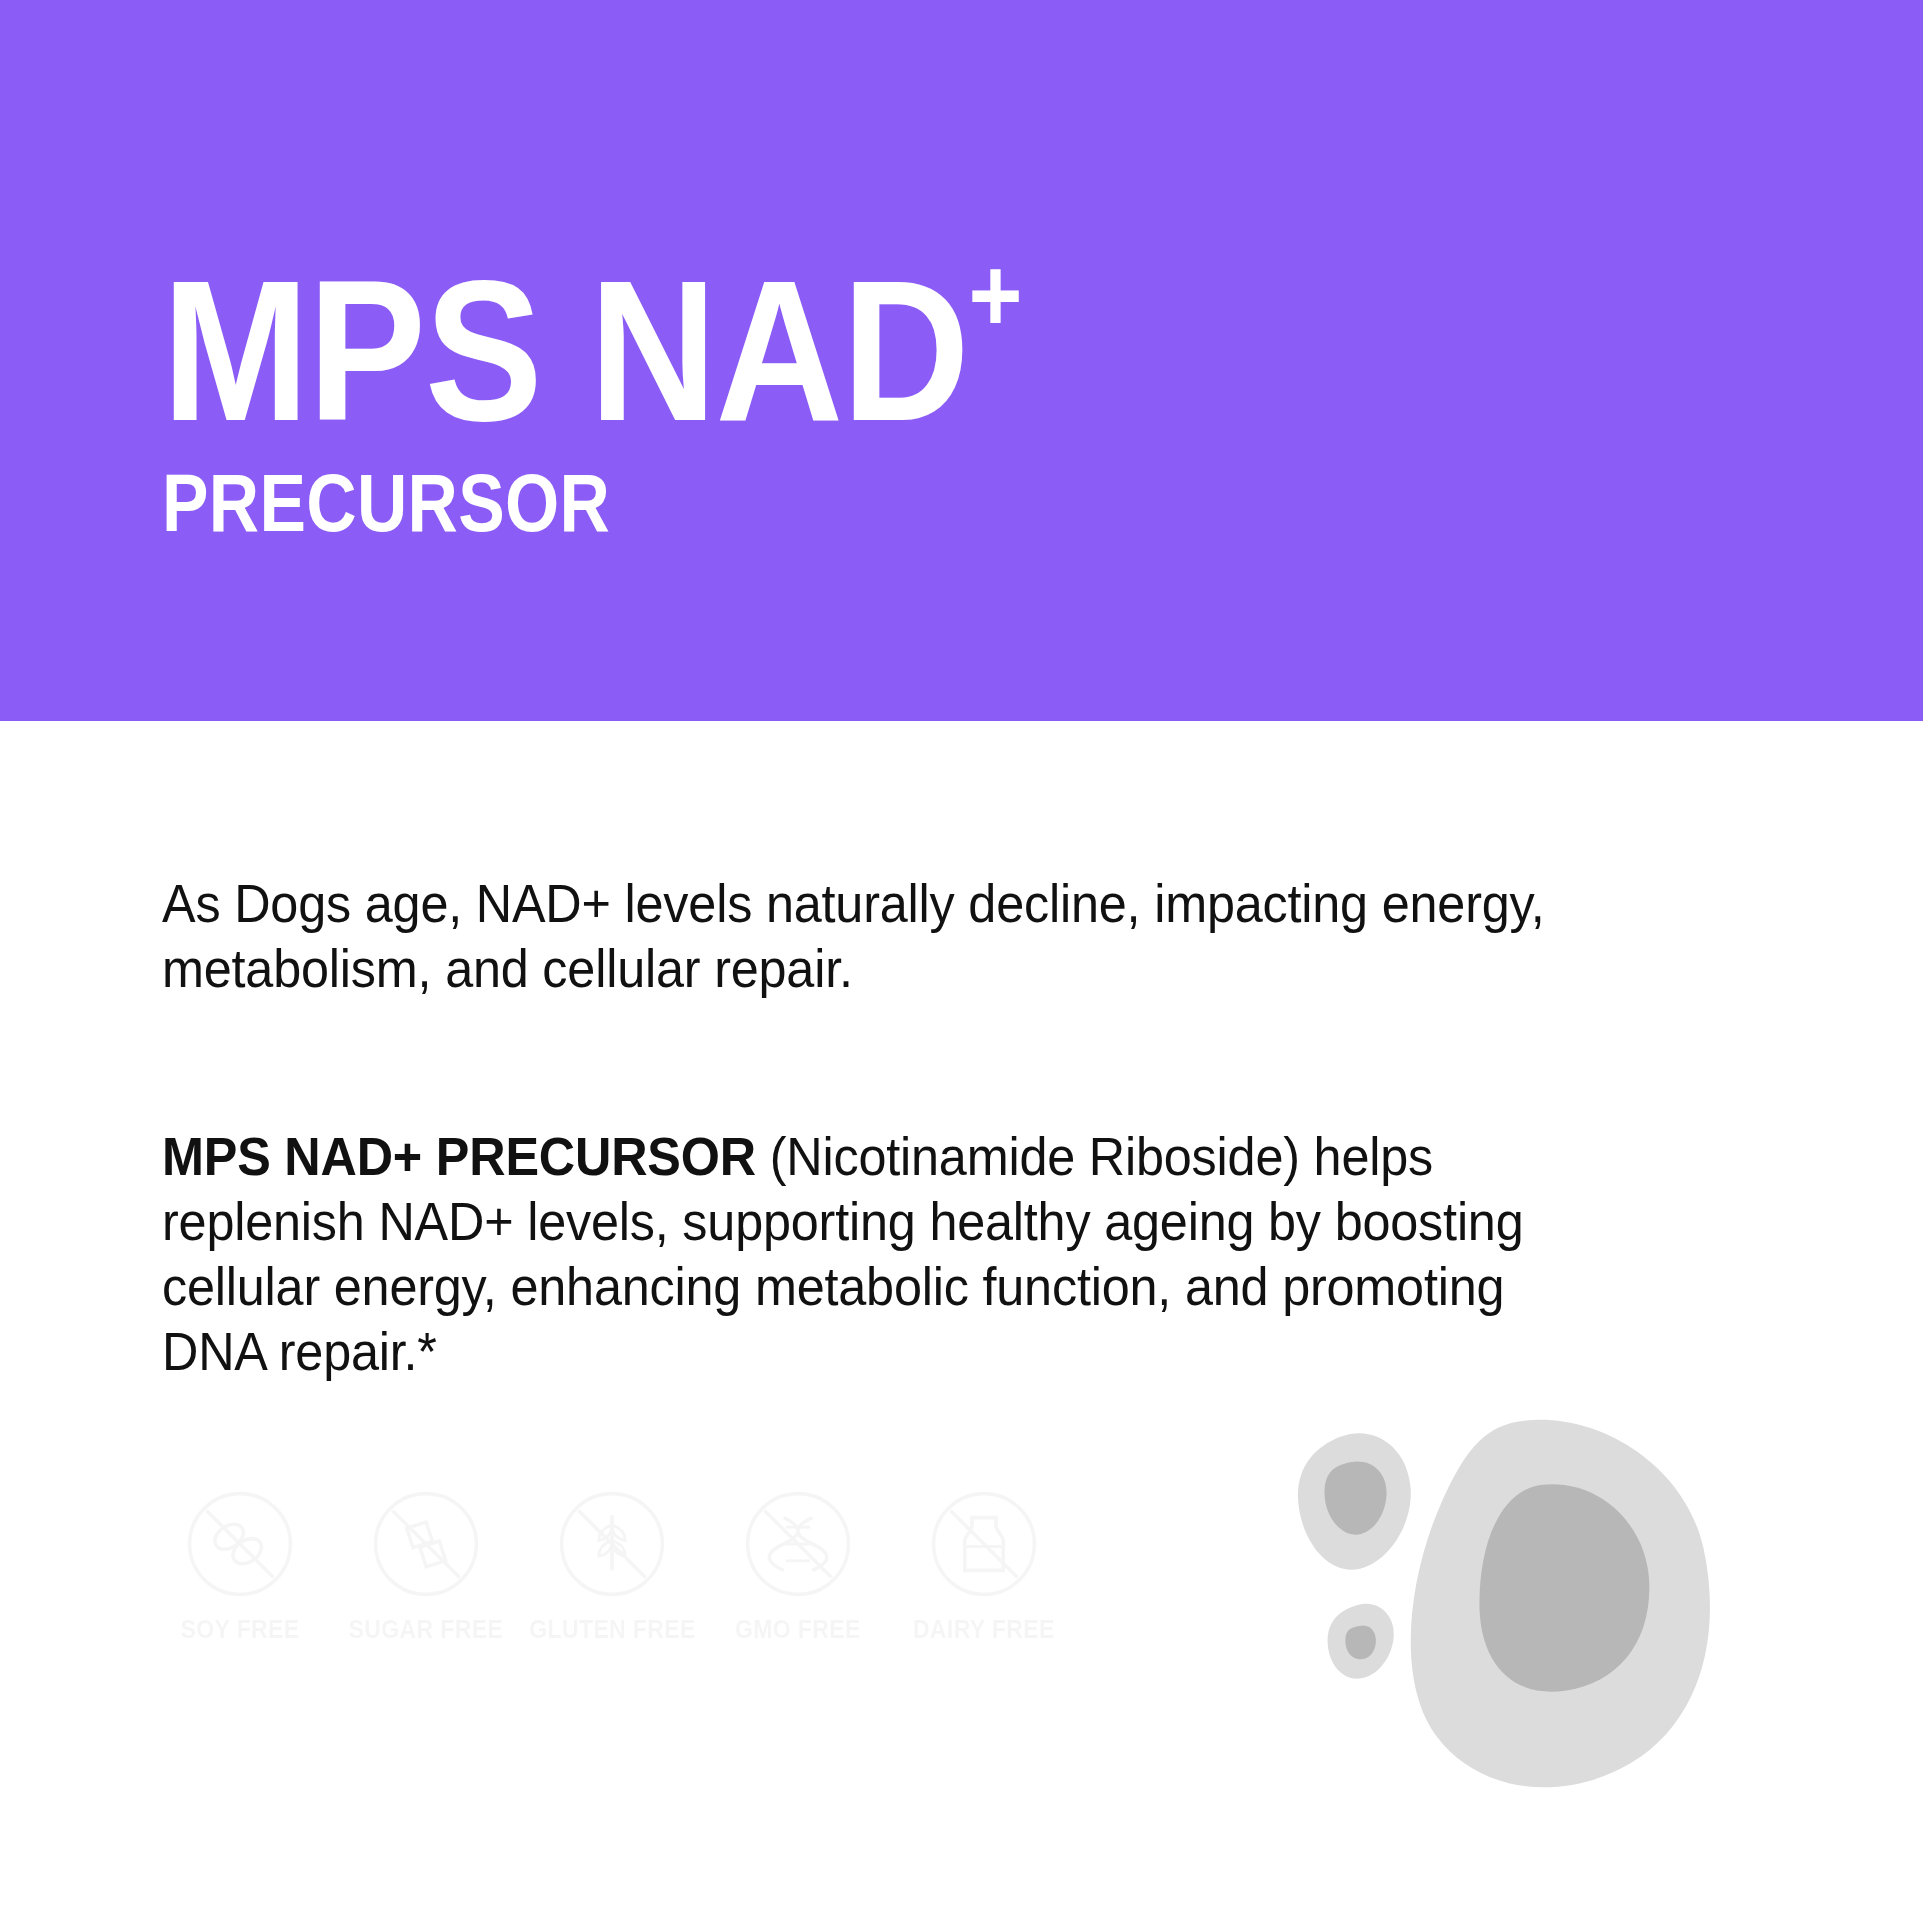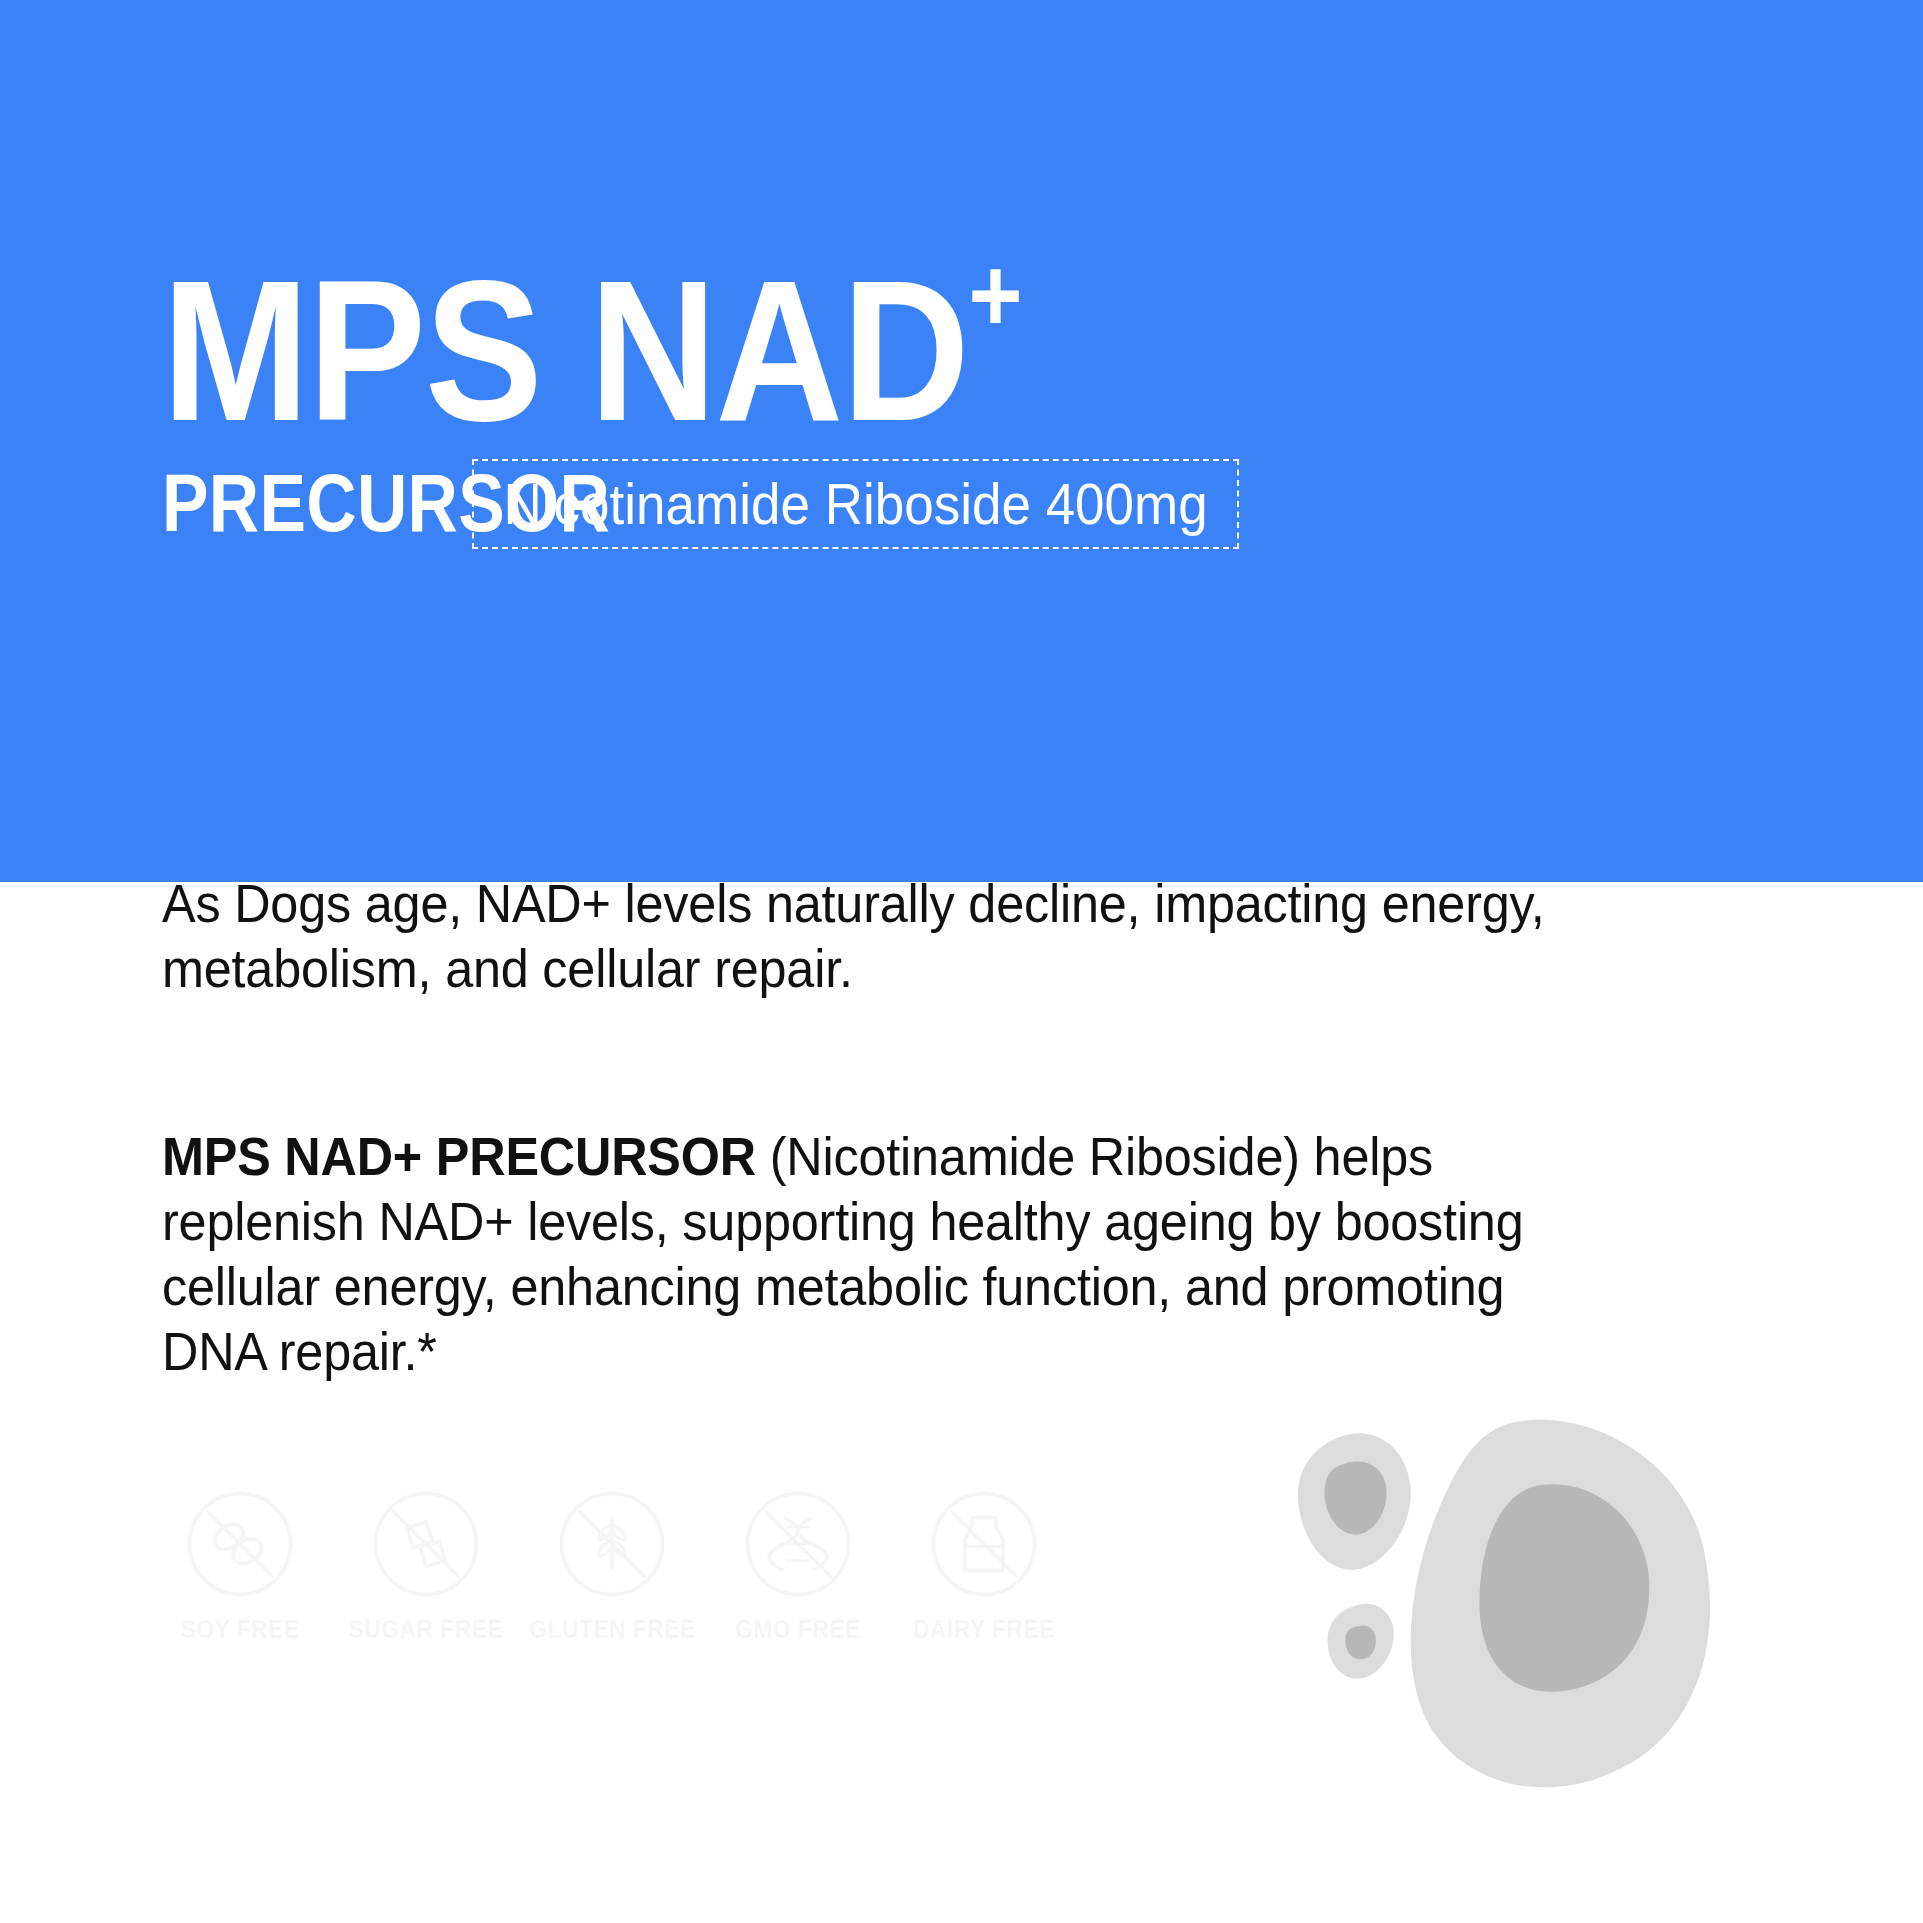--- a/index.html
+++ b/index.html
@@ -20,22 +20,22 @@
     height: 1924px;
     background: #ffffff;
   }
 
   
   #header-band {
     position: absolute;
     left: 0;
     top: 0;
     width: 1924px;
-    height: 882px;
-    background: #3b82f6;
+    height: 721px;
+    background: #8b5cf6;
     overflow: hidden;
   }
 
   #product-title {
     position: absolute;
     left: 162px;
     top: 194px;
     color: #ffffff;
     font-family: "Liberation Sans Narrow", "Liberation Sans", sans-serif;
     font-weight: 700;
@@ -166,23 +166,20 @@
 <div id="panel">
 
   <div id="header-band">
 
     <div id="product-title">
       <span>MPS NAD</span><span class="plus-sup">+</span>
     </div>
 
     <div id="subtitle-row">
       <div id="subtitle-word">PRECURSOR</div>
-      <div id="ingredient-box">
-        <span id="ingredient-text">Nicotinamide Riboside 400mg</span>
-      </div>
     </div>
 
   </div>
 
   <div id="body-copy">
 
     <p class="body-para" id="para-one">As Dogs age, NAD+ levels naturally decline, impacting energy, metabolism, and cellular repair.</p>
 
     <p class="body-para" id="para-two"><span class="strong-run">MPS NAD+ PRECURSOR</span><span> (Nicotinamide Riboside) helps replenish NAD+ levels, supporting healthy ageing by boosting cellular energy, enhancing metabolic function, and promoting DNA repair.*</span></p>
 

